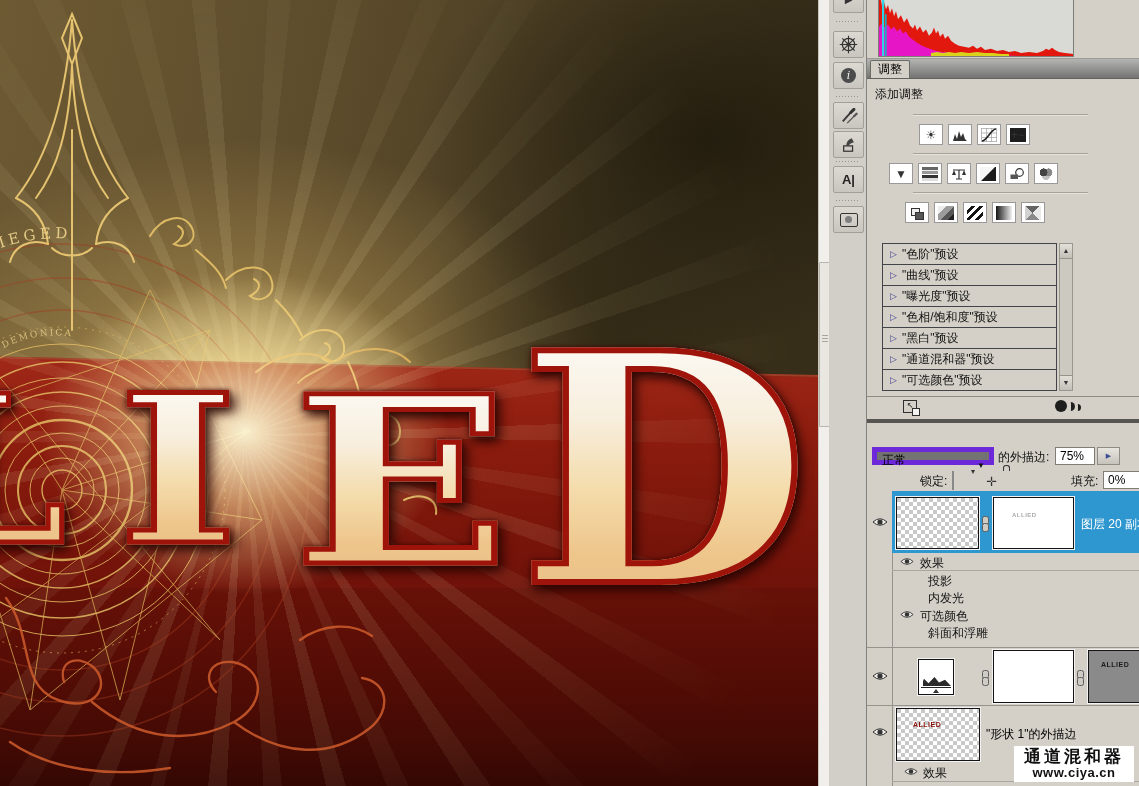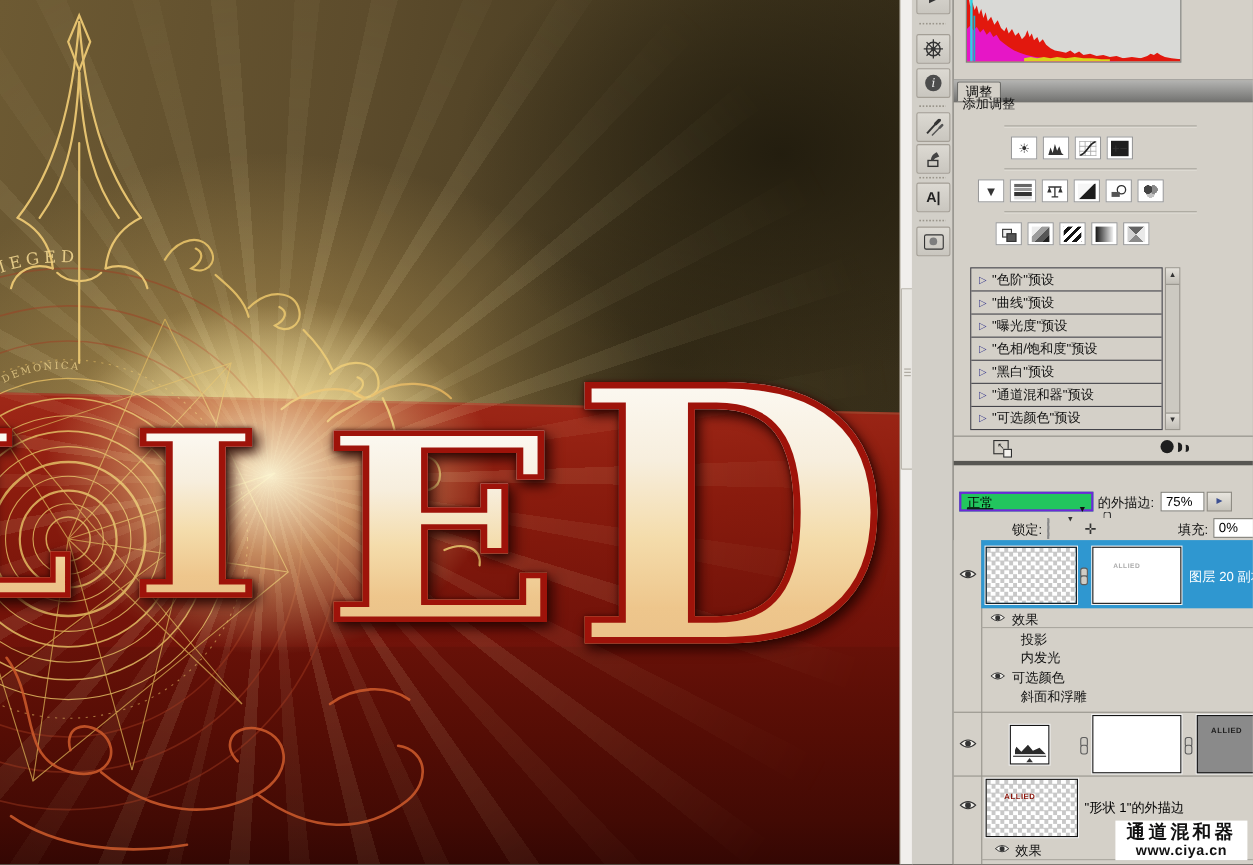--- a/index.html
+++ b/index.html
@@ -96,22 +96,22 @@
   .exp-ic{position:absolute;left:36px;top:400px;width:12px;height:11px;border:1.3px solid #2e2e2e;background:#d4d0c8;font-size:8px;line-height:10px;text-align:center;color:#222;}
   .exp-ic i{position:absolute;right:-4px;bottom:-4px;width:6px;height:6px;border:1.3px solid #2e2e2e;background:#f4f2ee;}
   .clip-ic{position:absolute;left:188px;top:400px;width:26px;height:13px;}
   .clip-ic b{position:absolute;left:0;top:0;width:12px;height:12px;border-radius:50%;background:#1e1e1e;}
   .clip-ic i{position:absolute;left:11px;top:2px;width:9px;height:9px;border-radius:50%;border-right:4px solid #1e1e1e;box-sizing:border-box;}
   .clip-ic em{position:absolute;left:19px;top:4px;width:7px;height:7px;border-radius:50%;border-right:3px solid #1e1e1e;box-sizing:border-box;}
   .darkbar{position:absolute;left:0;top:419px;width:273px;height:4px;background:#575652;}
 
   
   .blend-row{position:absolute;left:0;top:441px;width:273px;height:29px;}
-  .ddown{position:absolute;left:5px;top:6px;width:122px;height:18px;background:#22c55e;border:2px solid #6d28d9;
-         font-size:12px;line-height:17px;padding-left:5px;box-sizing:border-box;color:#000;text-decoration:underline;}
+  .ddown{position:absolute;left:5px;top:6px;width:122px;height:18px;background:#737373;border:5px solid #6d28d9;
+         font-size:12px;line-height:17px;padding-left:5px;box-sizing:border-box;color:#000;}
   .ddown .caret{position:absolute;right:4px;top:5px;font-size:8px;color:#111;}
   .flabel{position:absolute;font-size:12px;color:#111;}
   .vbox{position:absolute;width:40px;height:18px;background:#fff;border:1px solid #7f7d76;font-size:12px;
         line-height:17px;padding-left:4px;box-sizing:border-box;color:#000;}
   .spin{position:absolute;width:23px;height:18px;background:linear-gradient(#e8e5de,#c6c3bb);border:1px solid #8f8c84;
         box-sizing:border-box;text-align:center;line-height:16px;font-size:7px;color:#3c4f92;}
   .lock-row{position:absolute;left:0;top:470px;width:273px;height:21px;margin-left:48px;}
   .checker13{width:13px;height:13px;border:1px solid #888;
      background:repeating-conic-gradient(#fff 0 25%,#b9b9b9 0 50%) 0 0/6px 6px;}
   .movex{font-size:13px;font-weight:bold;color:#333;line-height:13px;}
@@ -305,21 +305,21 @@
       <svg width="194" height="56" viewBox="0 0 194 55" preserveAspectRatio="none">
         <path d="M0,12 L3,8 L6,11 L10,15 L14,20 L18,25 L24,31 L30,36 L38,41 L46,44 L56,47 L68,49 L84,50 L104,51 L130,52 L160,52 L194,53 L194,55 L0,55 Z" fill="#5f6352"></path>
         <path d="M0,0 L2,0 L3,6 L5,2 L7,9 L9,5 L11,13 L13,8 L15,16 L17,11 L19,19 L22,15 L25,22 L28,18 L31,25 L34,28 L36,24 L38,30 L41,26 L44,32 L47,29 L50,35 L53,32 L55,27 L57,33 L59,30 L61,36 L64,33 L66,38 L69,35 L72,40 L76,43 L80,45 L85,46 L90,47 L94,45 L98,48 L102,46 L106,49 L112,48 L118,50 L124,49 L130,51 L136,50 L142,52 L150,51 L158,52 L164,50 L167,48 L170,49 L173,47 L176,49 L180,51 L186,52 L194,53 L194,55 L0,55 Z" fill="#e2180e"></path>
         <path d="M0,55 L0,26 L3,23 L6,27 L9,24 L12,29 L15,26 L18,31 L21,28 L24,33 L27,31 L30,36 L34,39 L38,42 L43,45 L48,47 L54,49 L62,51 L72,52 L84,53 L100,54 L120,54 L140,55 Z" fill="#e616c6"></path>
         <path d="M52,55 L52,52 L58,51 L64,52 L70,51 L76,52 L82,51 L90,52 L98,51 L106,52 L114,52 L122,53 L130,53 L130,55 Z" fill="#d9d31d"></path>
         <rect x="3" y="0" width="2.2" height="55" fill="#2bd4e6"></rect>
         <rect x="6" y="14" width="1.6" height="41" fill="#19b0c4"></rect>
       </svg>
     </div>
 
-    <div class="tabbar" style="top:72px">
+    <div class="tabbar" style="top:58px">
       <span class="tab active" style="left:3px">调整</span>
     </div>
     <div class="adj-title">添加调整</div>
 
     <div class="hr" style="left:46px;top:114px;width:175px"></div>
 
     <div class="adj" style="left:52px;top:124px">
         <span class="g">☀</span>
       </div>
     <div class="adj" style="left:81px;top:124px">

